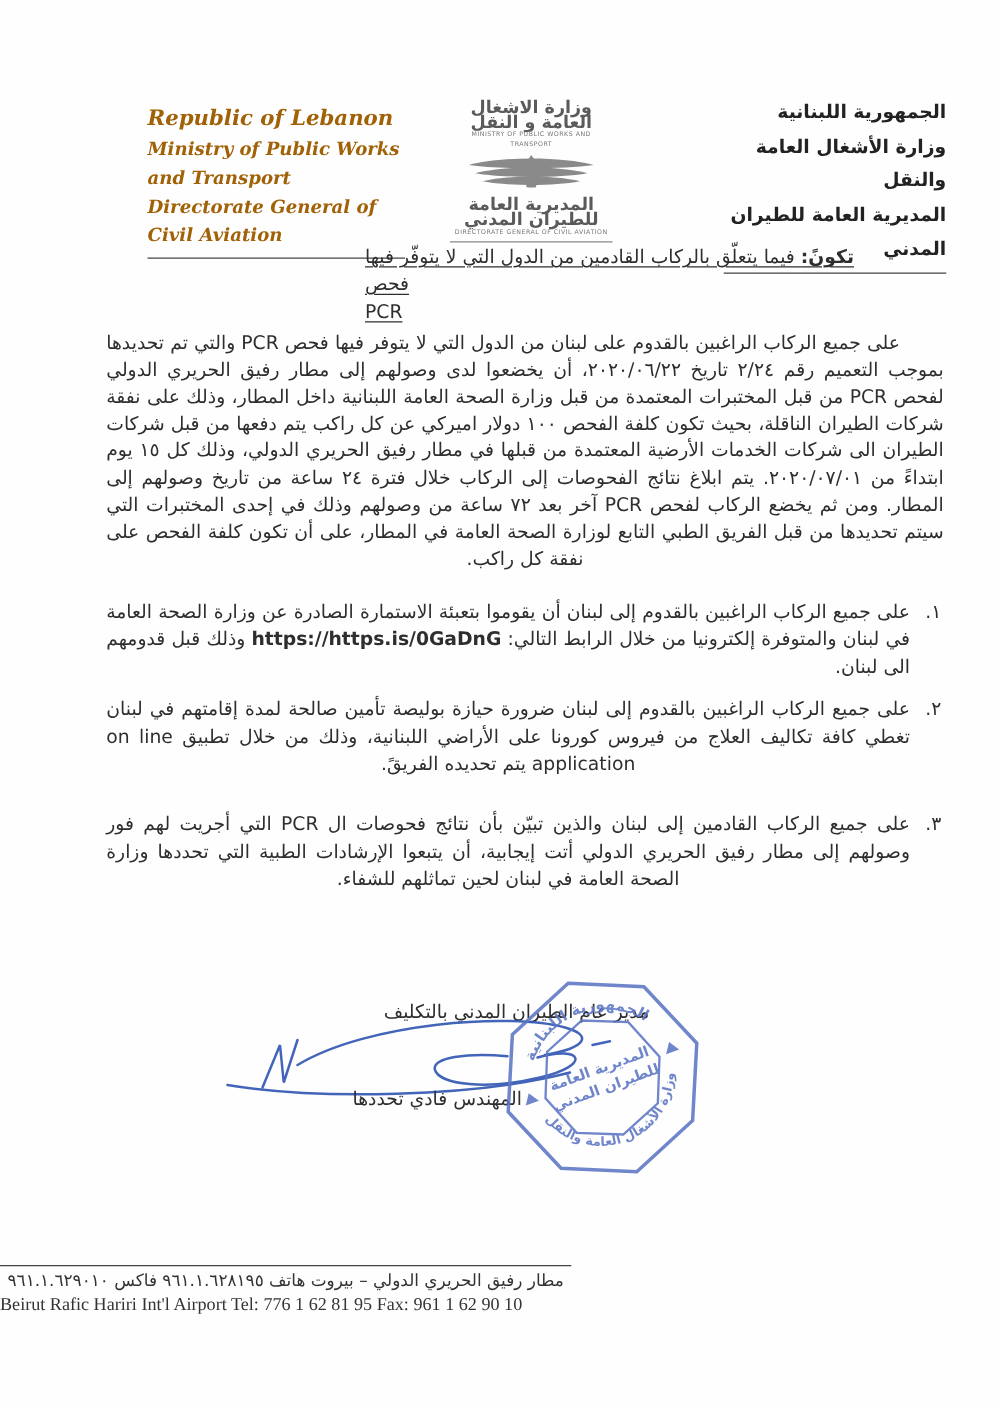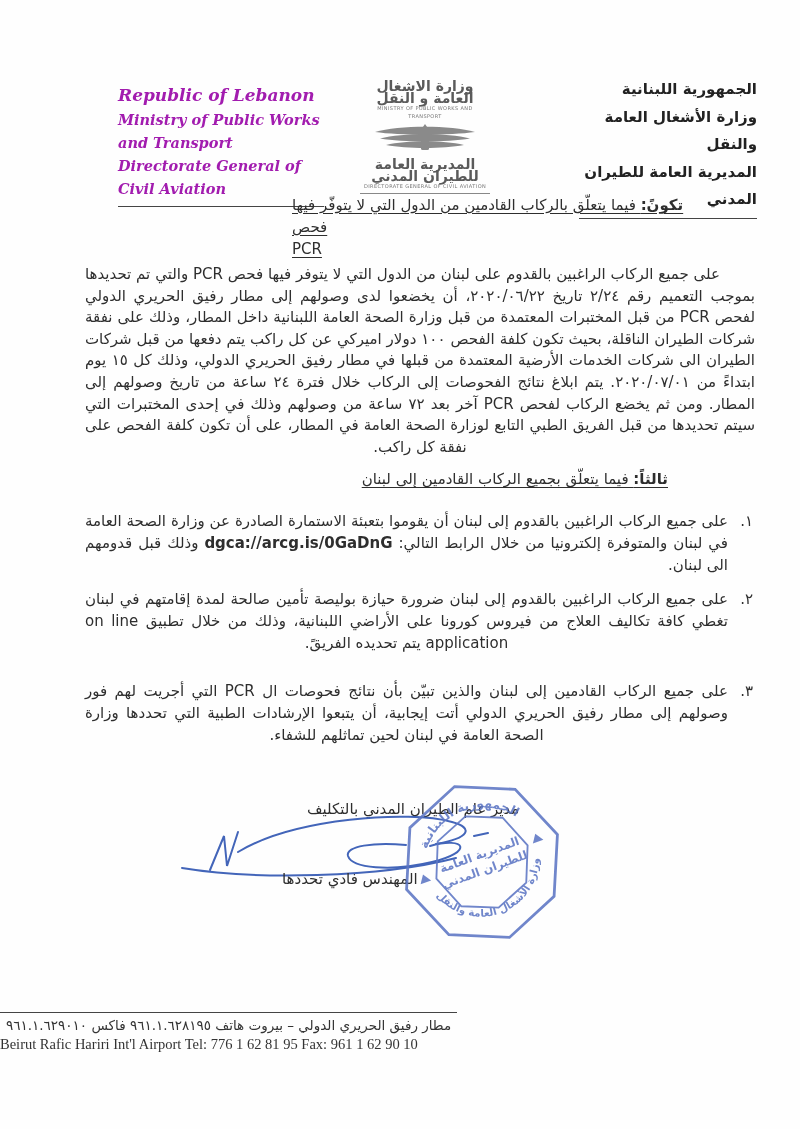--- a/index.html
+++ b/index.html
@@ -6,21 +6,21 @@
   .page{
     position:relative;width:800px;height:1129px;margin:0 auto;
     background:#fefefe;color:#2e2e2e;overflow:hidden;
     font-family:"DejaVu Sans",sans-serif;
   }
   
   .hdr{position:absolute;top:0;left:0;right:0;height:190px;}
   .hdr-en{
     position:absolute;left:118px;top:82px;width:206px;
     font-family:"DejaVu Serif",serif;font-style:italic;font-weight:bold;
-    color:#a21caf;border-bottom:1.5px solid #444;padding-bottom:6px;
+    color:#a16207;border-bottom:1.5px solid #444;padding-bottom:6px;
   }
   .hdr-en .l1{font-size:17px;line-height:26px;}
   .hdr-en .l2,.hdr-en .l3{font-size:14.5px;line-height:23px;}
   .hdr-logo{
     position:absolute;left:360px;top:80px;width:130px;text-align:center;color:#5e5e5e;
   }
   .hdr-logo .ar{font-size:14px;font-weight:bold;line-height:12px;color:#5a5a5a;direction:rtl;}
   .hdr-logo .en{font-size:5px;letter-spacing:.4px;line-height:8px;color:#777;}
   .hdr-logo .en.last{border-bottom:1px solid #888;padding-bottom:3px;}
   .hdr-logo svg{display:block;margin:2px auto 2px;}
@@ -101,29 +101,26 @@
 
   <div class="doc">
 
     <div class="h-sec h-two">
       <b>تكونً:</b><span> فيما يتعلّق بالركاب القادمين من الدول التي لا يتوفّر فيها فحص</span><br>
       <span>PCR</span>
     </div>
 
     <p class="para">على جميع الركاب الراغبين بالقدوم على لبنان من الدول التي لا يتوفر فيها فحص PCR والتي تم تحديدها بموجب التعميم رقم ٢/٢٤ تاريخ ٢٠٢٠/٠٦/٢٢، أن يخضعوا لدى وصولهم إلى مطار رفيق الحريري الدولي لفحص PCR من قبل المختبرات المعتمدة من قبل وزارة الصحة العامة اللبنانية داخل المطار، وذلك على نفقة شركات الطيران الناقلة، بحيث تكون كلفة الفحص ١٠٠ دولار اميركي عن كل راكب يتم دفعها من قبل شركات الطيران الى شركات الخدمات الأرضية المعتمدة من قبلها في مطار رفيق الحريري الدولي، وذلك كل ١٥ يوم ابتداءً من ٢٠٢٠/٠٧/٠١. يتم ابلاغ نتائج الفحوصات إلى الركاب خلال فترة ٢٤ ساعة من تاريخ وصولهم إلى المطار. ومن ثم يخضع الركاب لفحص PCR آخر بعد ٧٢ ساعة من وصولهم وذلك في إحدى المختبرات التي سيتم تحديدها من قبل الفريق الطبي التابع لوزارة الصحة العامة في المطار، على أن تكون كلفة الفحص على نفقة كل راكب.</p>
 
-    <div class="h-sec h-three">
-      <b>ثالثاً:</b><span> فيما يتعلّق بجميع الركاب القادمين إلى لبنان</span>
-    </div>
 
     <div class="list">
 
       <div class="li li1">
         <span class="num">١.</span>
-        <span>على جميع الركاب الراغبين بالقدوم إلى لبنان أن يقوموا بتعبئة الاستمارة الصادرة عن وزارة الصحة العامة في لبنان والمتوفرة إلكترونيا من خلال الرابط التالي: </span><span class="lk-bold">dgca://arcg.is/0GaDnG</span><span> وذلك قبل قدومهم الى لبنان.</span>
+        <span>على جميع الركاب الراغبين بالقدوم إلى لبنان أن يقوموا بتعبئة الاستمارة الصادرة عن وزارة الصحة العامة في لبنان والمتوفرة إلكترونيا من خلال الرابط التالي: </span><span class="lk-bold">https://https.is/0GaDnG</span><span> وذلك قبل قدومهم الى لبنان.</span>
       </div>
 
       <div class="li li2">
         <span class="num">٢.</span>
         <span>على جميع الركاب الراغبين بالقدوم إلى لبنان ضرورة حيازة بوليصة تأمين صالحة لمدة إقامتهم في لبنان تغطي كافة تكاليف العلاج من فيروس كورونا على الأراضي اللبنانية، وذلك من خلال تطبيق </span><span>on line application</span><span> يتم تحديده الفريقً.</span>
       </div>
 
       <div class="li li3">
         <span class="num">٣.</span>
         <span>على جميع الركاب القادمين إلى لبنان والذين تبيّن بأن نتائج فحوصات ال PCR التي أجريت لهم فور وصولهم إلى مطار رفيق الحريري الدولي أتت إيجابية، أن يتبعوا الإرشادات الطبية التي تحددها وزارة الصحة العامة في لبنان لحين تماثلهم للشفاء.</span>

